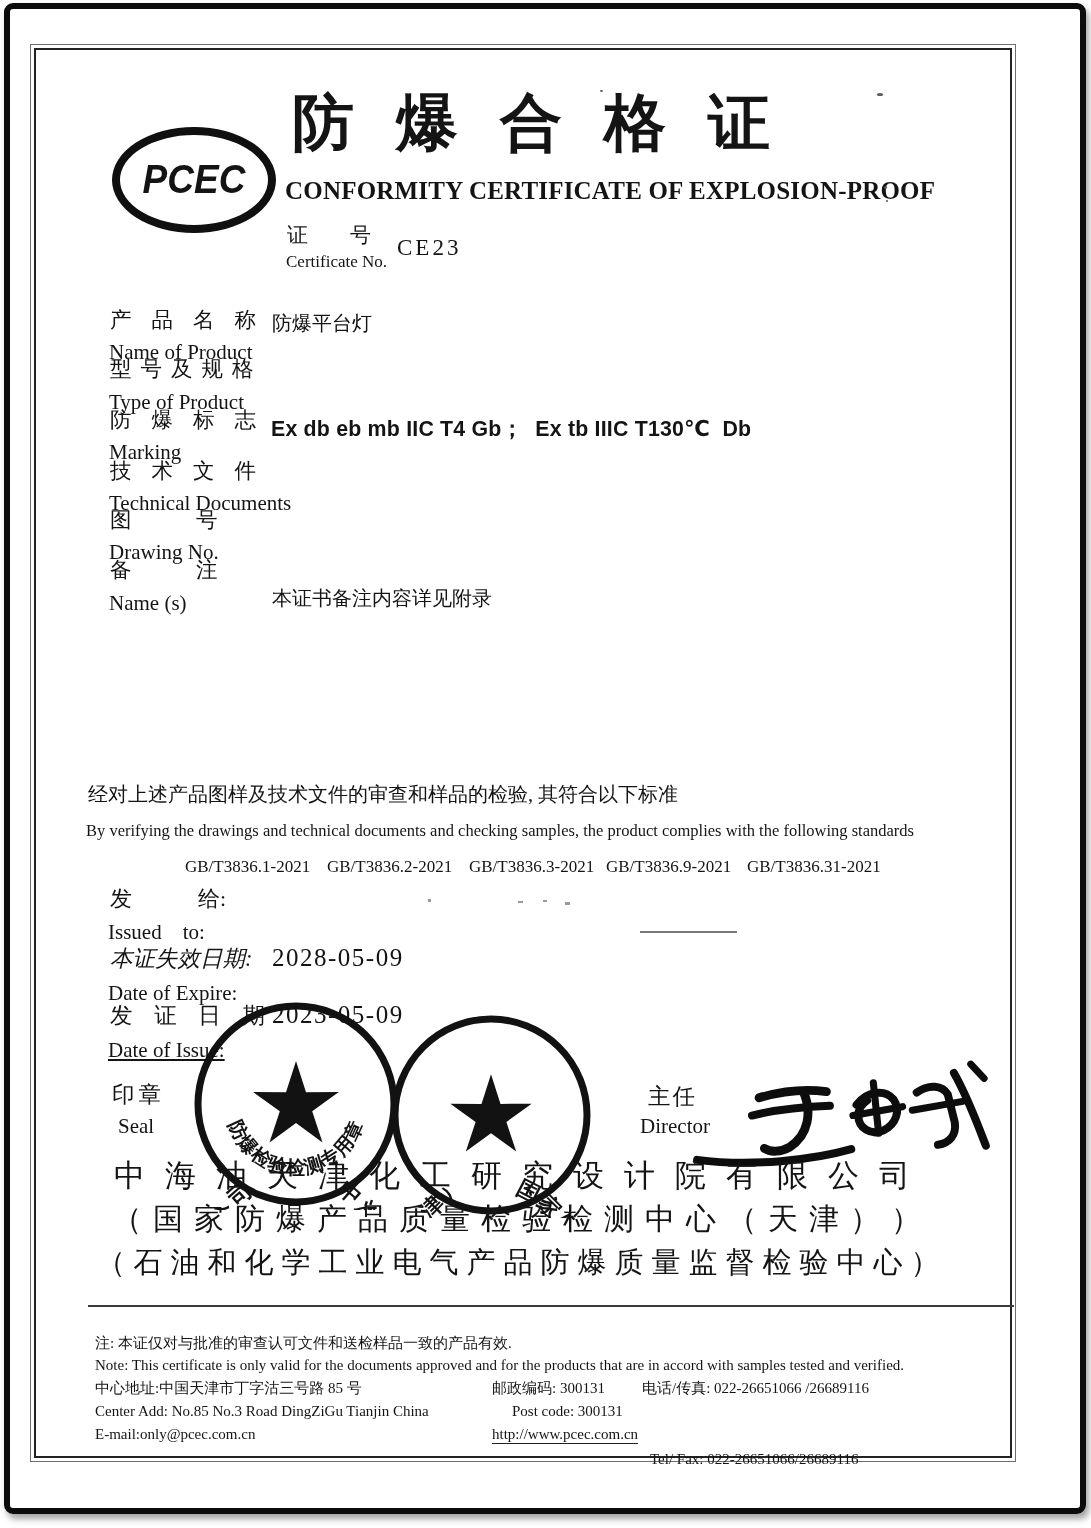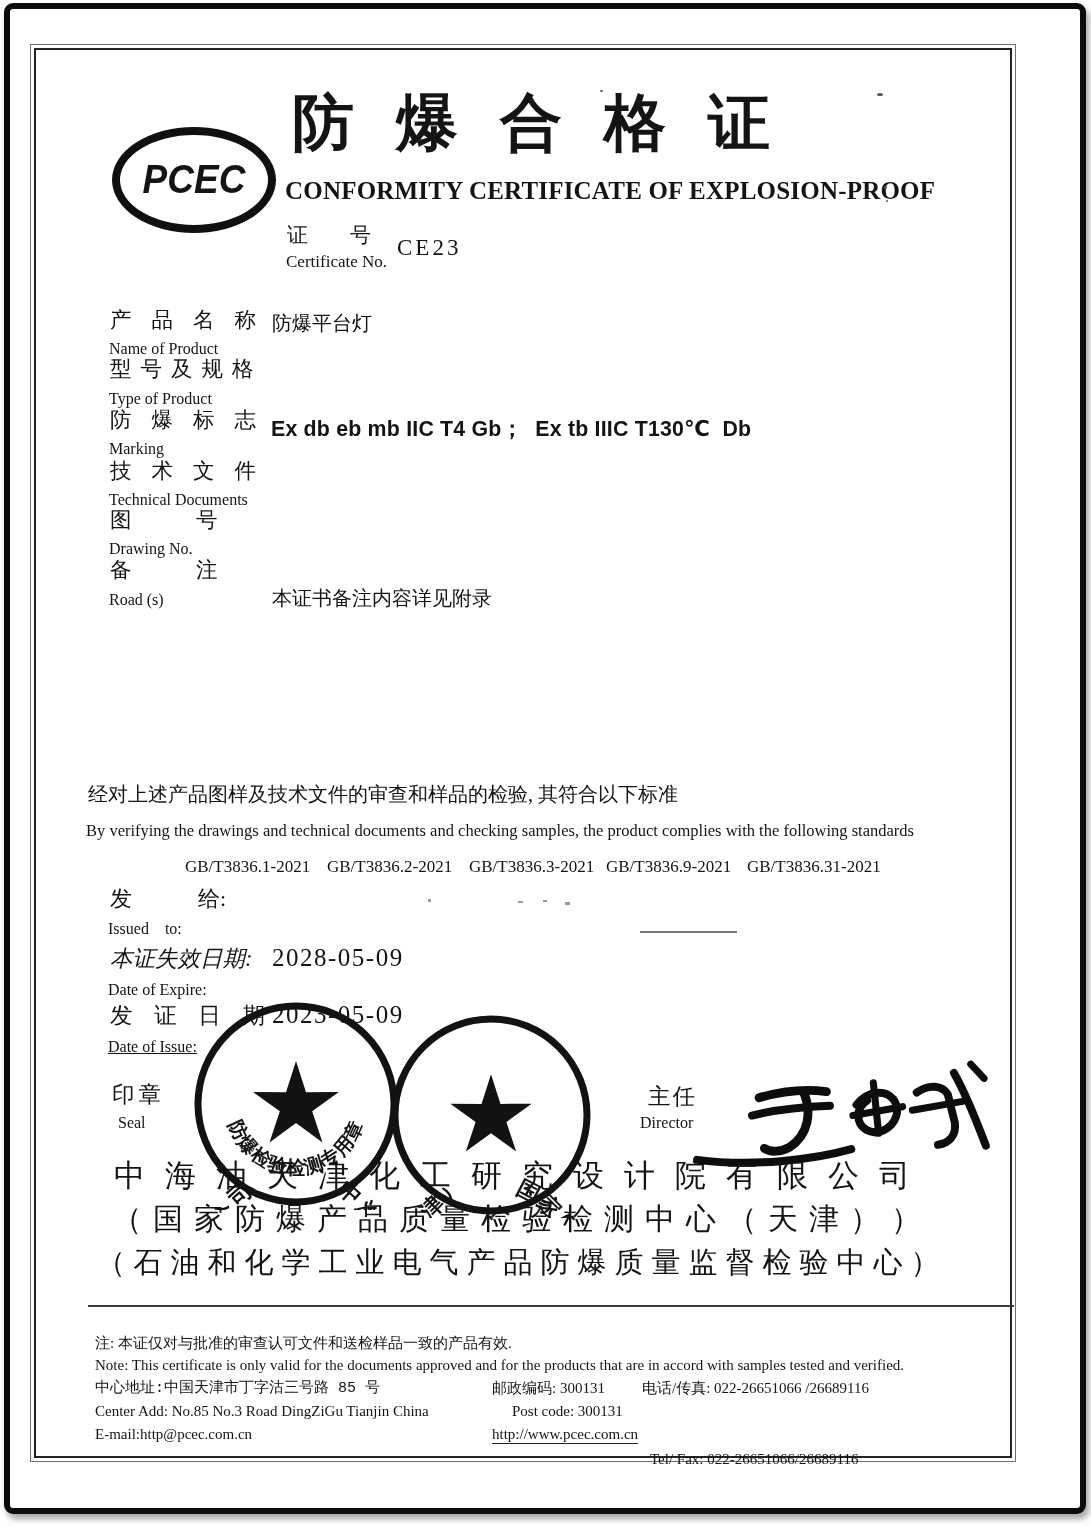--- a/index.html
+++ b/index.html
@@ -16,21 +16,21 @@
   .logo-text{font-family:"Liberation Sans","DejaVu Sans",sans-serif;font-weight:bold;font-style:italic;
         font-size:37px;letter-spacing:0px;transform:scaleY(1.08);}
   .title-cn{left:292px;top:88px;font-size:62px;font-weight:bold;letter-spacing:42px;}
   .title-en{left:285px;top:177px;font-size:25px;font-weight:bold;letter-spacing:.2px;}
   .certno-cn{left:287px;top:223px;font-size:21px;}
   .certno-en{left:286px;top:252px;font-size:17px;}
   .certno-val{left:397px;top:235px;font-size:23px;letter-spacing:3px;}
   .lbl-cn{font-size:21.5px;}
   .ls4{letter-spacing:20px;}
   .ls5{letter-spacing:9px;}
-  .lbl-en{font-size:16px;}
+  .lbl-en{font-size:21px;}
   .val-cn{font-size:20px;}
   .marking{font-family:"Liberation Sans","DejaVu Sans",sans-serif;font-weight:bold;font-size:22px;
         transform:scaleX(.97);transform-origin:left top;letter-spacing:.2px;}
   .stmt-cn{left:88px;top:783px;font-size:20px;}
   .stmt-en{left:86px;top:822px;font-size:16.5px;}
   .std{font-size:17px;top:857px;}
   .date-val{font-size:25px;letter-spacing:1.5px;}
   .org-line{left:0;width:1044px;text-align:center;}
   .org1{top:1158px;font-size:31px;letter-spacing:20px;}
   .org2{top:1202px;font-size:30px;letter-spacing:11px;}
@@ -77,21 +77,21 @@
 
   <div class="t lbl-cn ls4" style="left:110px;top:459px;">技术文件</div>
   <div class="t lbl-en" style="left:109px;top:491px;">Technical Documents</div>
   <div class="t val-cn" style="left:272px;top:463px;"></div>
 
   <div class="t lbl-cn" style="left:110px;top:508px;">图　　　号</div>
   <div class="t lbl-en" style="left:109px;top:540px;">Drawing No.</div>
   <div class="t val-cn" style="left:272px;top:512px;"></div>
 
   <div class="t lbl-cn" style="left:110px;top:558px;">备　　　注</div>
-  <div class="t lbl-en" style="left:109px;top:591px;">Road (s)</div>
+  <div class="t lbl-en" style="left:109px;top:591px;">Name (s)</div>
   <div class="t val-cn" style="left:272px;top:587px;">本证书备注内容详见附录</div>
 
   <div class="t stmt-en">By verifying the drawings and technical documents and checking samples, the product complies with the following standards</div>
   <div class="t stmt-cn cn">经对上述产品图样及技术文件的审查和样品的检验, 其符合以下标准</div>
 
   <div class="t std" style="left:185px;">GB/T3836.1-2021</div>
   <div class="t std" style="left:327px;">GB/T3836.2-2021</div>
   <div class="t std" style="left:469px;">GB/T3836.3-2021</div>
   <div class="t std" style="left:606px;">GB/T3836.9-2021</div>
   <div class="t std" style="left:747px;">GB/T3836.31-2021</div>
@@ -159,26 +159,26 @@
     </g>
   </svg>
 
   <div class="t org-line org1">中海油天津化工研究设计院有限公司</div>
   <div class="t org-line org2">（国家防爆产品质量检验检测中心（天津））</div>
   <div class="t org-line org3">（石油和化学工业电气产品防爆质量监督检验中心）</div>
   <div class="org-underline"></div>
 
   <div class="t foot cn" style="left:95px;top:1335px;">注: 本证仅对与批准的审查认可文件和送检样品一致的产品有效.</div>
   <div class="t foot" style="left:95px;top:1357px;">Note: This certificate is only valid for the documents approved and for the products that are in accord with samples tested and verified.</div>
-  <div class="t foot cn" style="left:95px;top:1380px;font-family:Liberation Mono, monospace;">中心地址:中国天津市丁字沽三号路 85 号</div>
+  <div class="t foot cn" style="left:95px;top:1380px;">中心地址:中国天津市丁字沽三号路 85 号</div>
   <div class="t foot cn" style="left:492px;top:1380px;">邮政编码: 300131</div>
   <div class="t foot cn" style="left:642px;top:1380px;">电话/传真: 022-26651066 /26689116</div>
   <div class="t foot" style="left:95px;top:1403px;">Center Add: No.85 No.3 Road DingZiGu Tianjin China</div>
   <div class="t foot" style="left:512px;top:1403px;">Post code: 300131</div>
   <div class="t foot" style="left:650px;top:1403px;margin-top:48px;">Tel/ Fax: 022-26651066/26689116</div>
-  <div class="t foot" style="left:95px;top:1426px;">E-mail:http@pcec.com.cn</div>
+  <div class="t foot" style="left:95px;top:1426px;">E-mail:only@pcec.com.cn</div>
   <div class="t foot" style="left:492px;top:1426px;"><span class="url-underline">http://www.pcec.com.cn</span></div>
 
   <div class="speck" style="left:877px;top:93px;width:6px;height:3px;"></div>
   <div class="speck" style="left:884px;top:186px;width:3px;height:3px;"></div>
   <div class="speck" style="left:886px;top:200px;width:2px;height:2px;"></div>
   <div class="speck" style="left:600px;top:90px;width:3px;height:2px;"></div>
 </div>
 
 </body></html>

